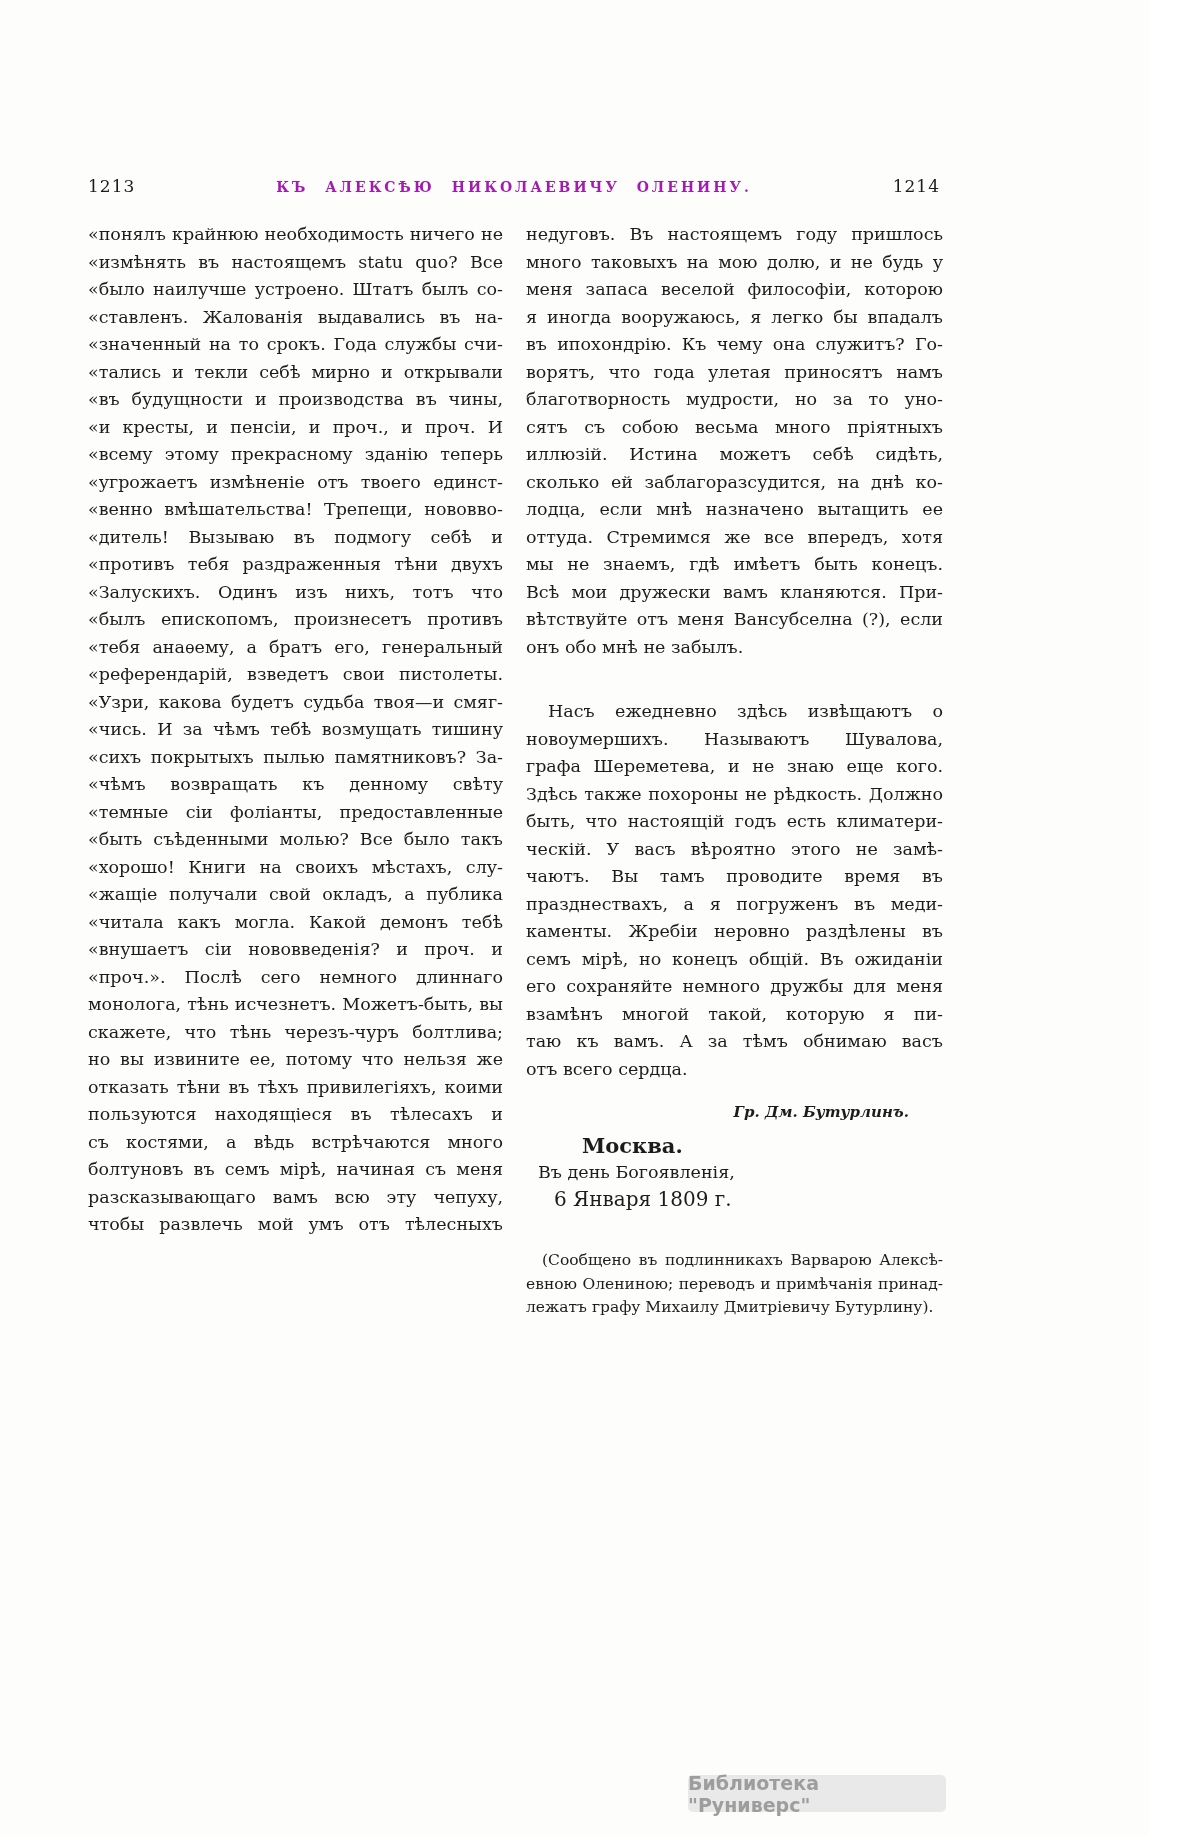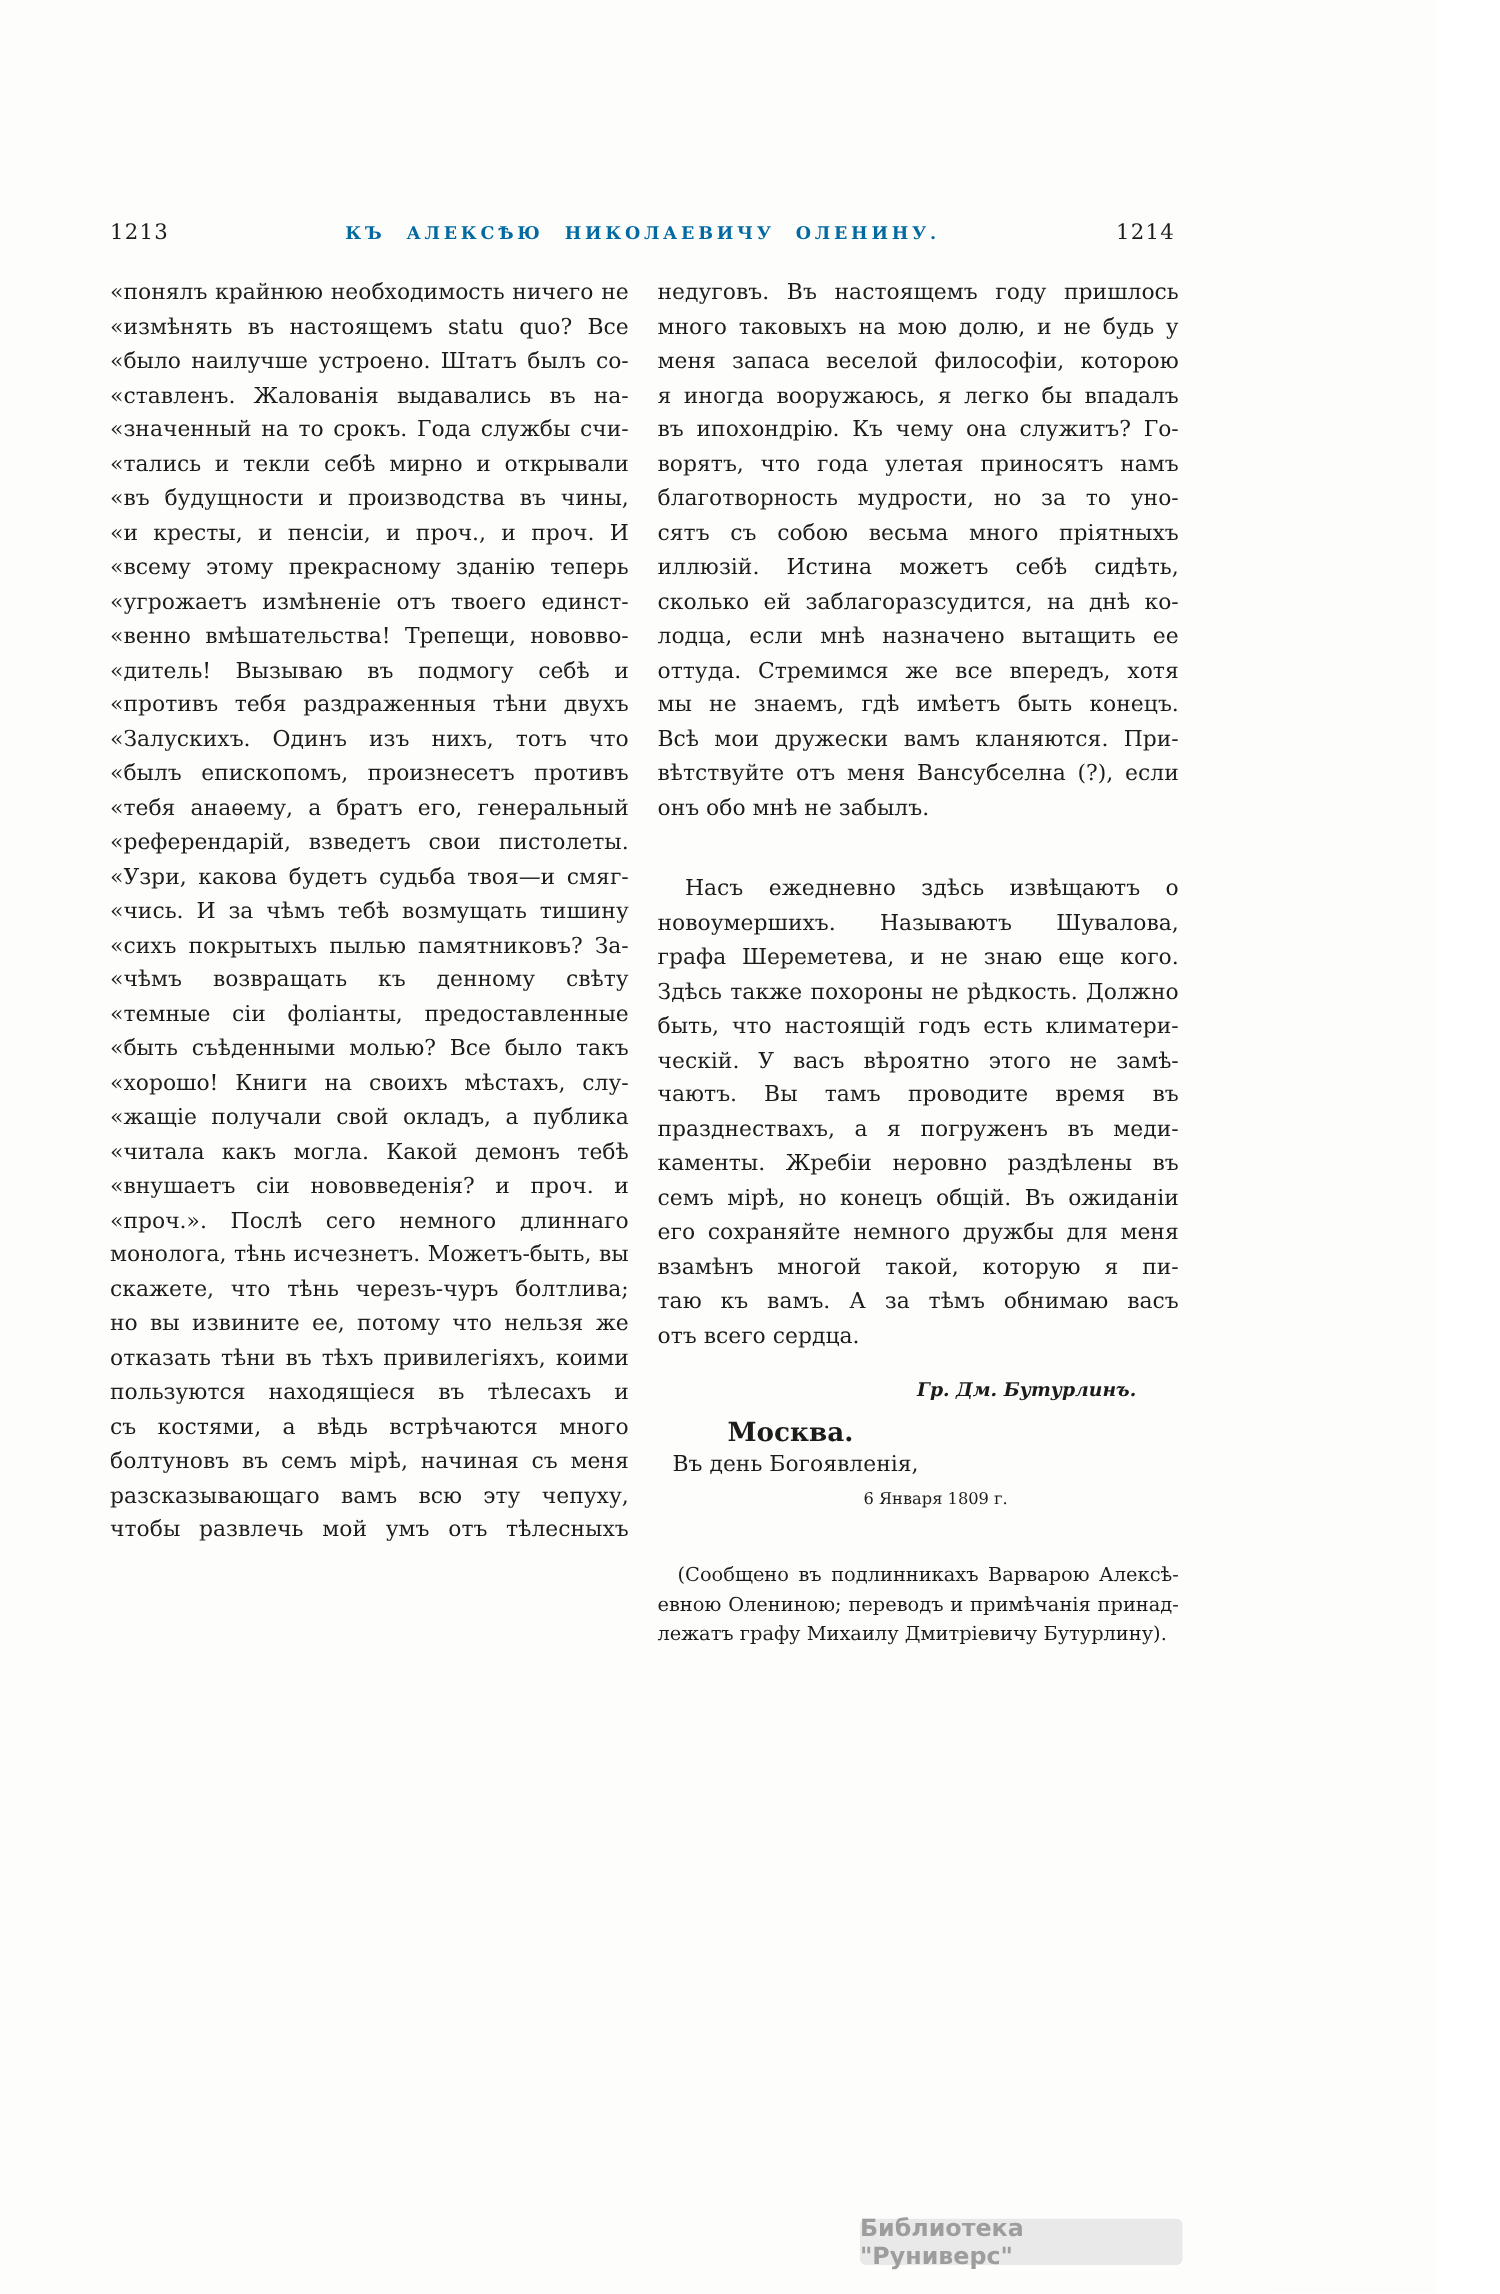--- a/index.html
+++ b/index.html
@@ -23,21 +23,21 @@
   }
   .pagenum {
     font-size: 17px;
     letter-spacing: 1px;
   }
   .running-title {
     font-size: 14px;
     font-weight: bold;
     letter-spacing: 3px;
     word-spacing: 9px;
-    color: #0369a1;
+    color: #a21caf;
   }
   .col {
     position: absolute;
     top: 221px;
     font-size: 17.5px;
     line-height: 27.5px;
   }
   .col-left { left: 88px;  width: 415px; }
   .col-right { left: 526px; width: 417px; }
   .line {
@@ -65,23 +65,22 @@
     font-size: 21px;
     line-height: 27px;
   }
   .dateline-line {
     padding-left: 12px;
     font-size: 17.5px;
     line-height: 27px;
   }
   .dateline-line2 {
     padding-left: 28px;
-    font-size: 13px;
-    line-height: 27px;
-    text-align: center;
+    font-size: 20px;
+    line-height: 27px;
   }
   .footnote {
     margin-top: 36px;
     font-size: 15.5px;
     line-height: 23.5px;
     font-weight: 500;
   }
   .footnote .line { height: 23.5px; }
   .footnote .line:first-child { text-indent: 16px; }
   .watermark {

